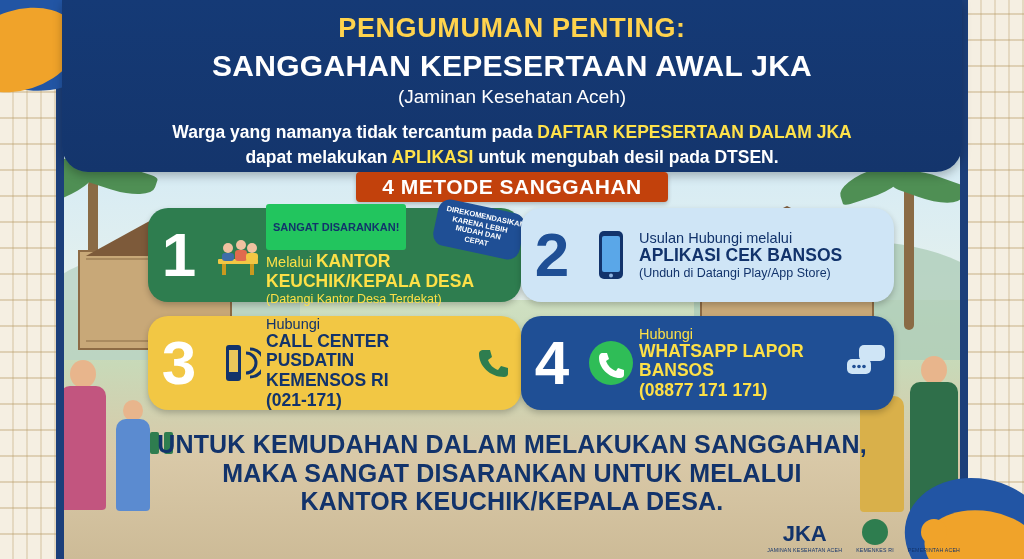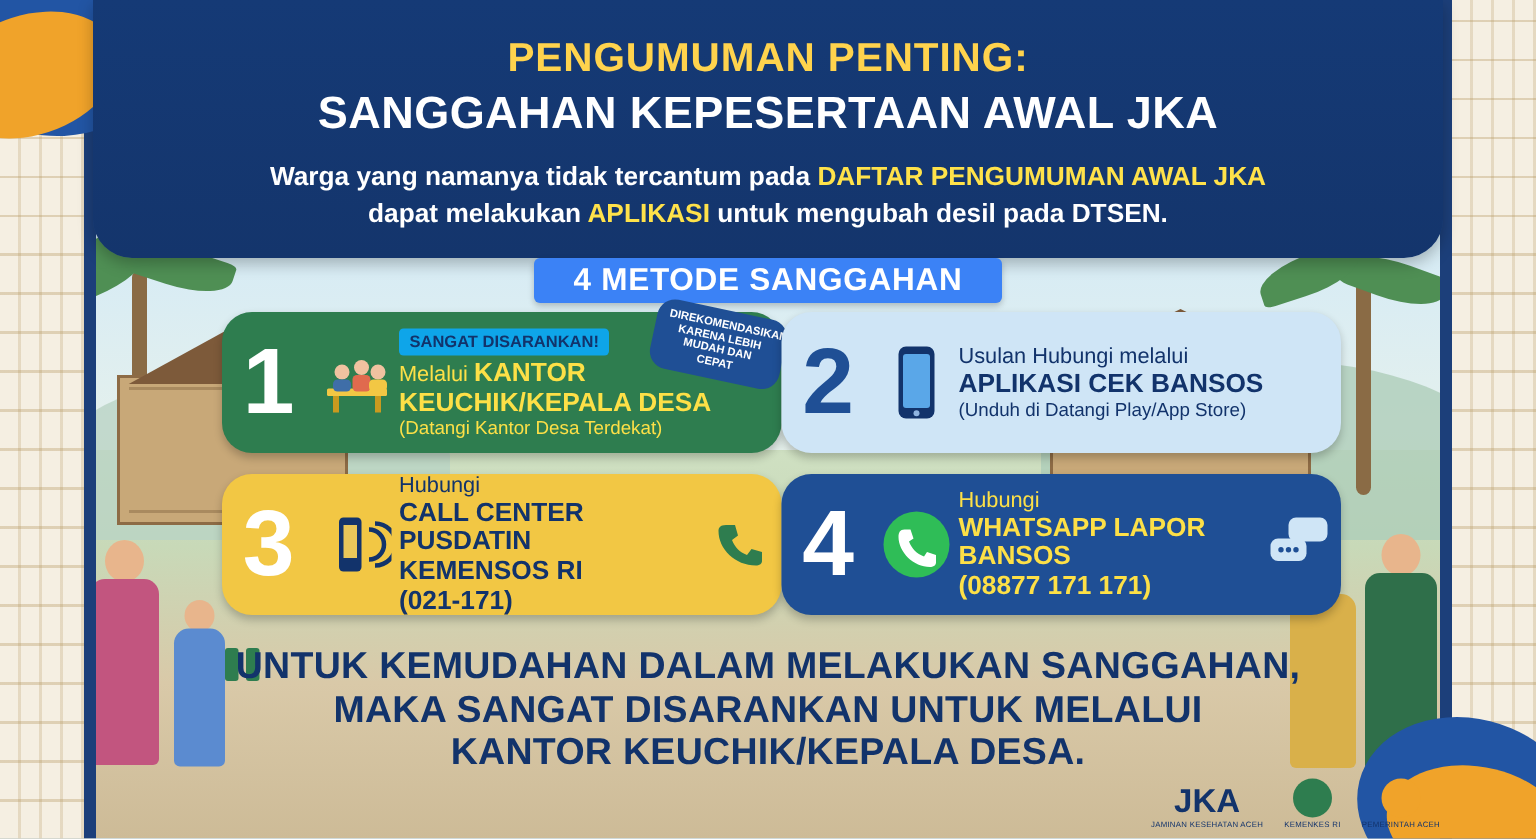--- a/index.html
+++ b/index.html
@@ -43,52 +43,52 @@
   .sw2{left:-40px;top:10px;background:#f0a32a;width:120px;height:80px;transform:rotate(-18deg);}
   .sw3{right:-30px;bottom:-40px;background:#2255a4;transform:rotate(14deg);}
   .sw4{right:-20px;bottom:-30px;background:#f0a32a;width:120px;height:78px;transform:rotate(10deg);}
 
   
   .header{position:absolute;left:62px;right:62px;top:0;height:172px;
     background:linear-gradient(#153a76,#14356c);
     border-bottom-left-radius:26px;border-bottom-right-radius:26px;
     box-shadow:0 4px 10px rgba(0,0,0,.25);}
   .hdr-title1{color:#ffd34d;font-weight:bold;font-size:27px;letter-spacing:.6px;
-    text-align:center;margin-top:23px;}
+    text-align:center;margin-top:13px;}
   .hdr-title2{color:#ffffff;font-weight:bold;font-size:30px;letter-spacing:.3px;
     text-align:center;margin-top:5px;}
   .hdr-sub{color:#ffffff;font-size:19px;text-align:center;margin-top:3px;}
   .hdr-body{color:#ffffff;font-size:17.5px;text-align:center;margin-top:12px;line-height:1.42;font-weight:bold;}
   .hl{color:#ffe24a;}
 
   
   .methods-head{position:absolute;left:0;right:0;top:172px;text-align:center;}
-  .methods-head .pill{display:inline-block;background:#3b82f6;color:#ffffff;
+  .methods-head .pill{display:inline-block;background:#c2410c;color:#ffffff;
     font-weight:bold;font-size:21px;letter-spacing:.5px;padding:3px 26px;border-radius:4px;
     box-shadow:0 2px 4px rgba(0,0,0,.22);}
 
   
   .cards{position:absolute;left:148px;right:130px;top:208px;}
   .row{display:flex;justify-content:space-between;margin-bottom:14px;}
   .card{width:378px;height:94px;border-radius:20px;display:flex;align-items:center;
     box-shadow:0 3px 6px rgba(0,0,0,.22);position:relative;}
   .c1{background:#2e7d4f;}
   .c2{background:#cfe5f6;}
   .c3{background:#f2c744;}
   .c4{background:#1f4f95;}
   .num{font-size:62px;font-weight:bold;line-height:1;width:62px;text-align:center;flex:none;}
   .num-w{color:#ffffff;} .num-b{color:#1f4f95;} .num-g{color:#ffffff;}
   .icon-box{width:56px;flex:none;display:flex;align-items:center;justify-content:center;}
   .ctext{flex:1;padding-right:12px;}
   .t-white{color:#fde047;} .t-navy{color:#12336b;}
   .small{font-size:12.5px;}
   .lead{font-size:14.5px;}
   .big{font-size:17.5px;font-weight:bold;line-height:1.12;}
-  .tag{display:inline-block;background:#0ea5e9;color:#12336b;font-weight:bold;font-size:11px;
-    padding:3px 7px;border-radius:3px;margin-bottom:2px;}
+  .tag{display:inline-block;background:#22c55e;color:#12336b;font-weight:bold;font-size:11px;
+    padding:17px 7px;border-radius:3px;margin-bottom:2px;}
   .ribbon{position:absolute;right:-2px;top:-2px;background:#1f4f95;color:#fff;font-size:7.5px;
     font-weight:bold;line-height:1.15;text-align:center;padding:6px 8px;border-radius:12px;
     transform:rotate(12deg);width:72px;}
 
   
   .footmsg{position:absolute;left:0;right:0;top:430px;text-align:center;}
   .footmsg .l1,.footmsg .l2,.footmsg .l3{color:#12336b;font-weight:bold;font-size:25px;line-height:1.14;letter-spacing:.2px;}
   .footmsg .l4{color:#12336b;font-weight:bold;font-size:19px;margin-top:9px;}
   .quote{position:absolute;left:150px;top:432px;width:26px;height:24px;}
   .quote:before,.quote:after{content:"";position:absolute;top:0;width:9px;height:22px;
@@ -158,22 +158,23 @@
   <div class="border-edge-l"></div>
   <div class="border-edge-r"></div>
   <div class="swoosh sw1"></div>
   <div class="swoosh sw2"></div>
   <div class="swoosh sw3"></div>
   <div class="swoosh sw4"></div>
 
   <div class="header">
     <div class="hdr-title1">PENGUMUMAN PENTING:</div>
     <div class="hdr-title2">SANGGAHAN KEPESERTAAN AWAL JKA</div>
+    <div class="hdr-sub">(Jaminan Kesehatan Aceh)</div>
     <div class="hdr-body">
-      <span>Warga yang namanya tidak tercantum pada </span><span class="hl">DAFTAR PENGUMUMAN AWAL JKA</span><br>
+      <span>Warga yang namanya tidak tercantum pada </span><span class="hl">DAFTAR KEPESERTAAN DALAM JKA</span><br>
       <span>dapat melakukan </span><span class="hl">APLIKASI</span><span> untuk mengubah desil pada DTSEN.</span>
     </div>
   </div>
 
   <div class="methods-head">
     <span class="pill">4 METODE SANGGAHAN</span>
   </div>
 
   <div class="cards">
 

